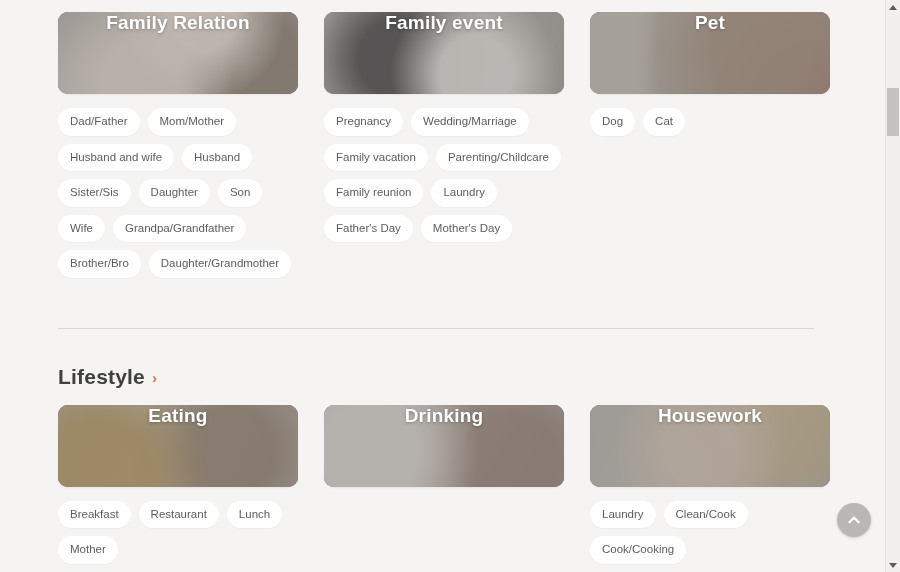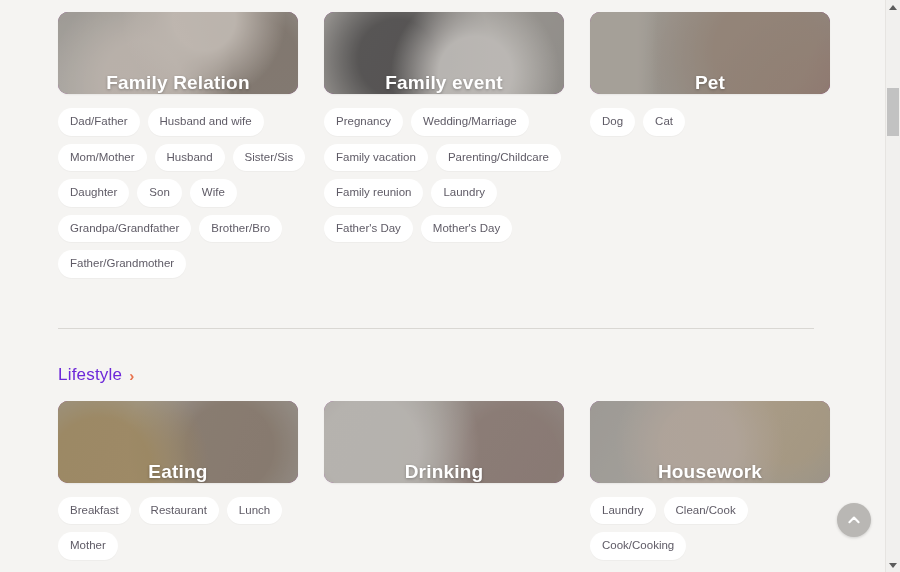--- a/index.html
+++ b/index.html
@@ -58,21 +58,21 @@
   }
 
   .card {
     position: relative;
     width: 240px;
     height: 82px;
     border-radius: 10px;
     overflow: hidden;
     background: #701a75;
     display: flex;
-    align-items: flex-end;
+    align-items: flex-start;
     justify-content: center;
     cursor: pointer;
     box-shadow: 0 1px 2px rgba(0,0,0,0.06);
   }
 
   .card .photo {
     position: absolute;
     inset: 0;
     background-size: 260px 150px;
     background-position: center 38%;
@@ -168,23 +168,24 @@
 
   
   .section-header {
     margin: 36px 0 0 58px;
     display: inline-flex;
     align-items: center;
     gap: 7px;
     cursor: pointer;
   }
   .section-header .title {
-    color: #6d28d9;
-    font-size: 17px;
+    color: #404040;
+    font-size: 21px;
     letter-spacing: 0.2px;
+    font-weight: bold;
   }
   .section-header .chev {
     color: #e8714c;
     font-size: 15px;
     font-weight: bold;
     line-height: 1;
     transform: translateY(1px);
   }
 
   
@@ -260,30 +261,30 @@
         <div class="card-grid">
 
           <div class="col">
             <div class="card">
               <div class="photo ph-family-relation"></div>
               <div class="scrim"></div>
               <div class="card-title">Family Relation</div>
             </div>
             <div class="tags">
               <button class="tag">Dad/Father</button>
+              <button class="tag">Mom/Mother</button>
               <button class="tag">Husband and wife</button>
-              <button class="tag">Mom/Mother</button>
               <button class="tag">Husband</button>
               <button class="tag">Sister/Sis</button>
               <button class="tag">Daughter</button>
               <button class="tag">Son</button>
               <button class="tag">Wife</button>
               <button class="tag">Grandpa/Grandfather</button>
               <button class="tag">Brother/Bro</button>
-              <button class="tag">Father/Grandmother</button>
+              <button class="tag">Daughter/Grandmother</button>
             </div>
           </div>
 
           <div class="col">
             <div class="card">
               <div class="photo ph-family-event"></div>
               <div class="scrim"></div>
               <div class="card-title">Family event</div>
             </div>
             <div class="tags">

